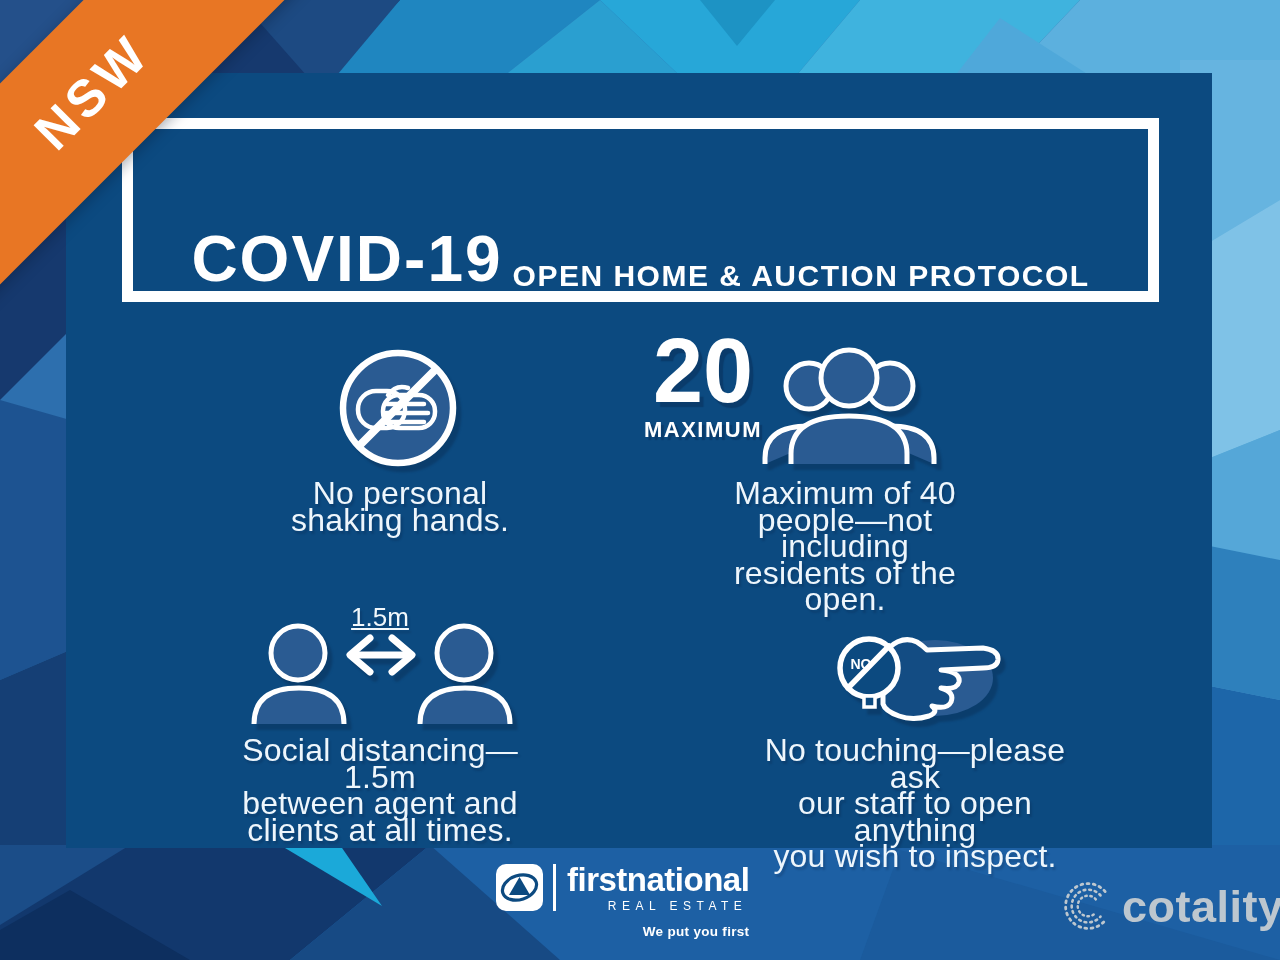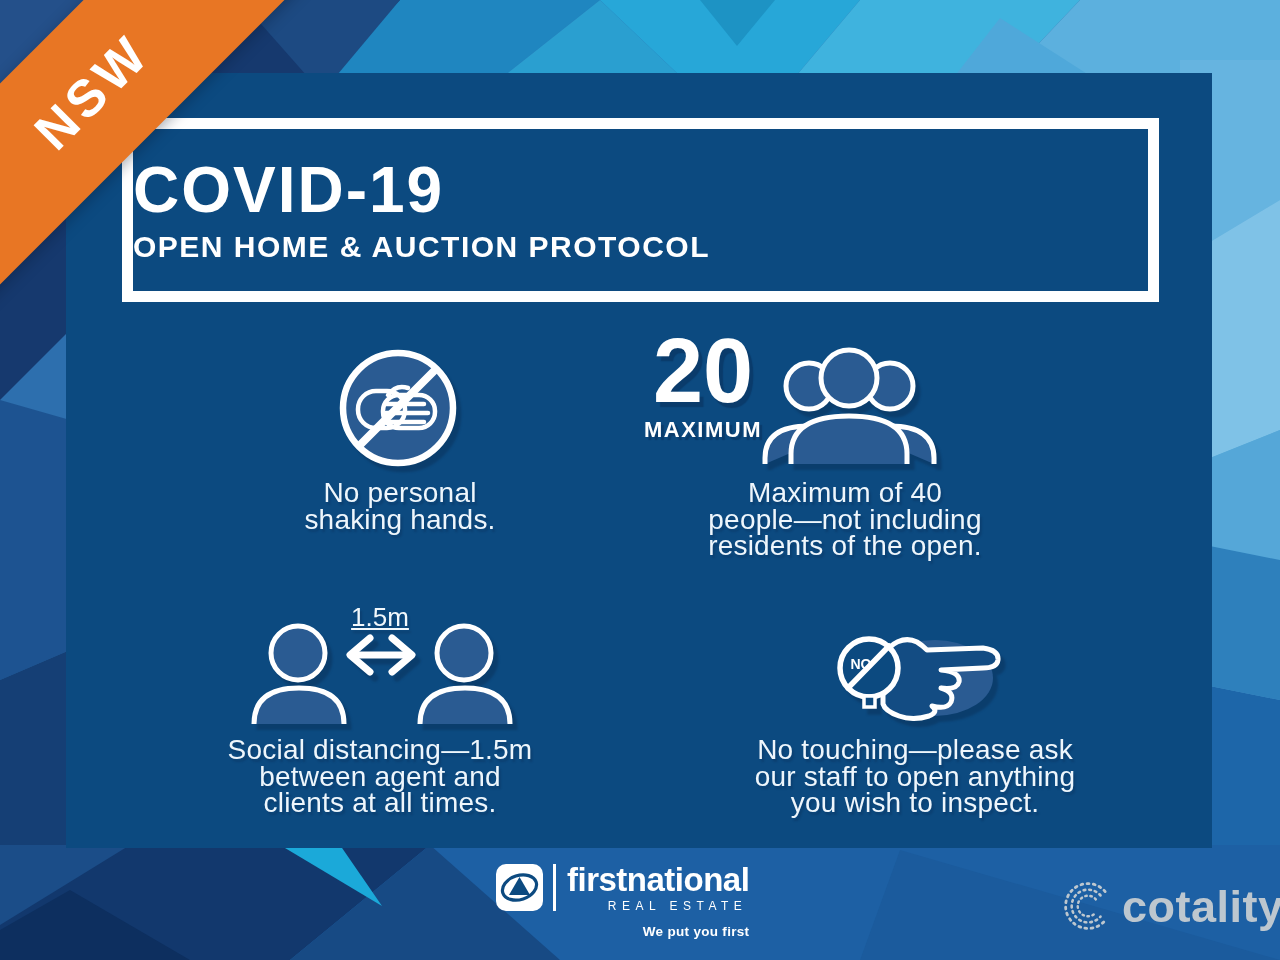--- a/index.html
+++ b/index.html
@@ -9,35 +9,35 @@
     -webkit-font-smoothing:antialiased;
   }
   .bg{position:absolute;inset:0;width:1280px;height:960px;display:block;}
   .panel{
     position:absolute;left:66px;top:73px;width:1146px;height:775px;
     background:#0c4a80;
   }
   .title-box{
     position:absolute;left:122px;top:118px;width:1037px;height:184px;
     border:11px solid #ffffff;box-sizing:border-box;
-    display:flex;flex-direction:column;align-items:flex-start;justify-content:center;
+    display:flex;flex-direction:row;align-items:flex-end;justify-content:center;
     gap:10px;
   }
   .title{
     color:#fff;font-size:64px;font-weight:bold;letter-spacing:2px;line-height:1;
     margin:0;
   }
   .subtitle{
     color:#fff;font-size:30px;font-weight:bold;letter-spacing:1.5px;line-height:1;
     margin:0;
   }
   .sec{position:absolute;}
   .sec .abs{position:absolute;}
   .caption{
-    color:#eef6fc;font-size:28px;line-height:26.5px;text-align:center;
+    color:#eef6fc;font-size:32px;line-height:26.5px;text-align:center;
     text-shadow:2px 3px 2px rgba(7,28,58,.22);letter-spacing:.2px;
   }
   .bignum{
     color:#fff;font-size:90px;font-weight:bold;line-height:.82;text-align:center;
     text-shadow:4px 5px 1px rgba(7,28,58,.3);
   }
   .bignum-label{
     color:#fff;font-size:22px;font-weight:bold;letter-spacing:1.5px;text-align:center;
     margin-top:8px;text-shadow:3px 3px 1px rgba(7,28,58,.3);
   }

